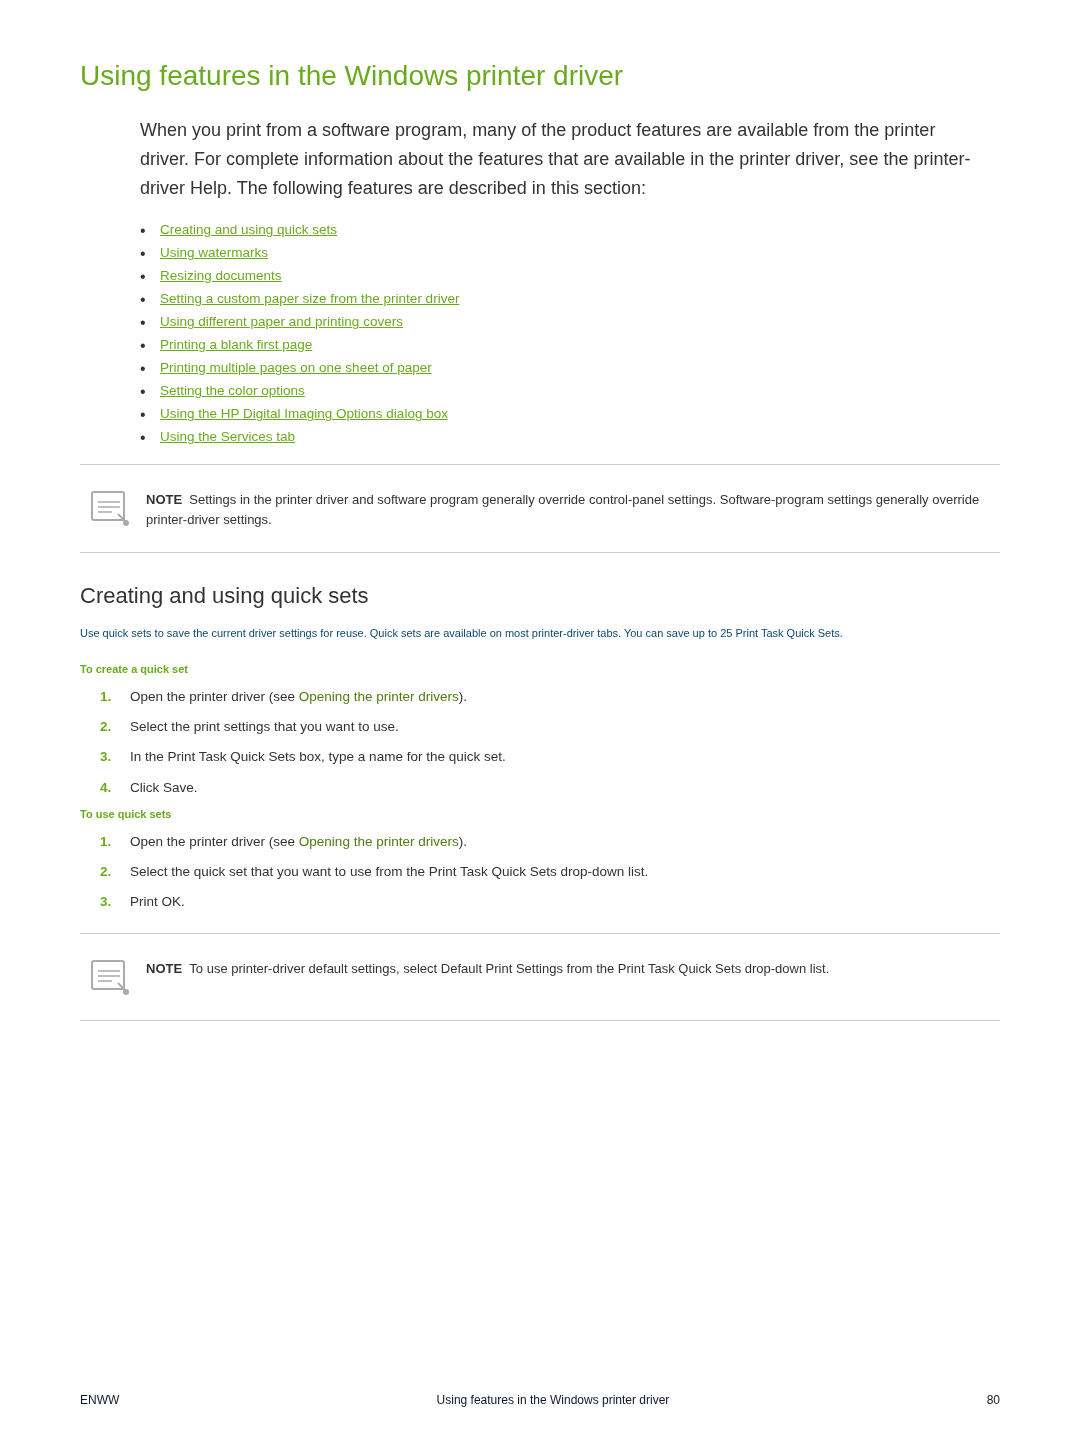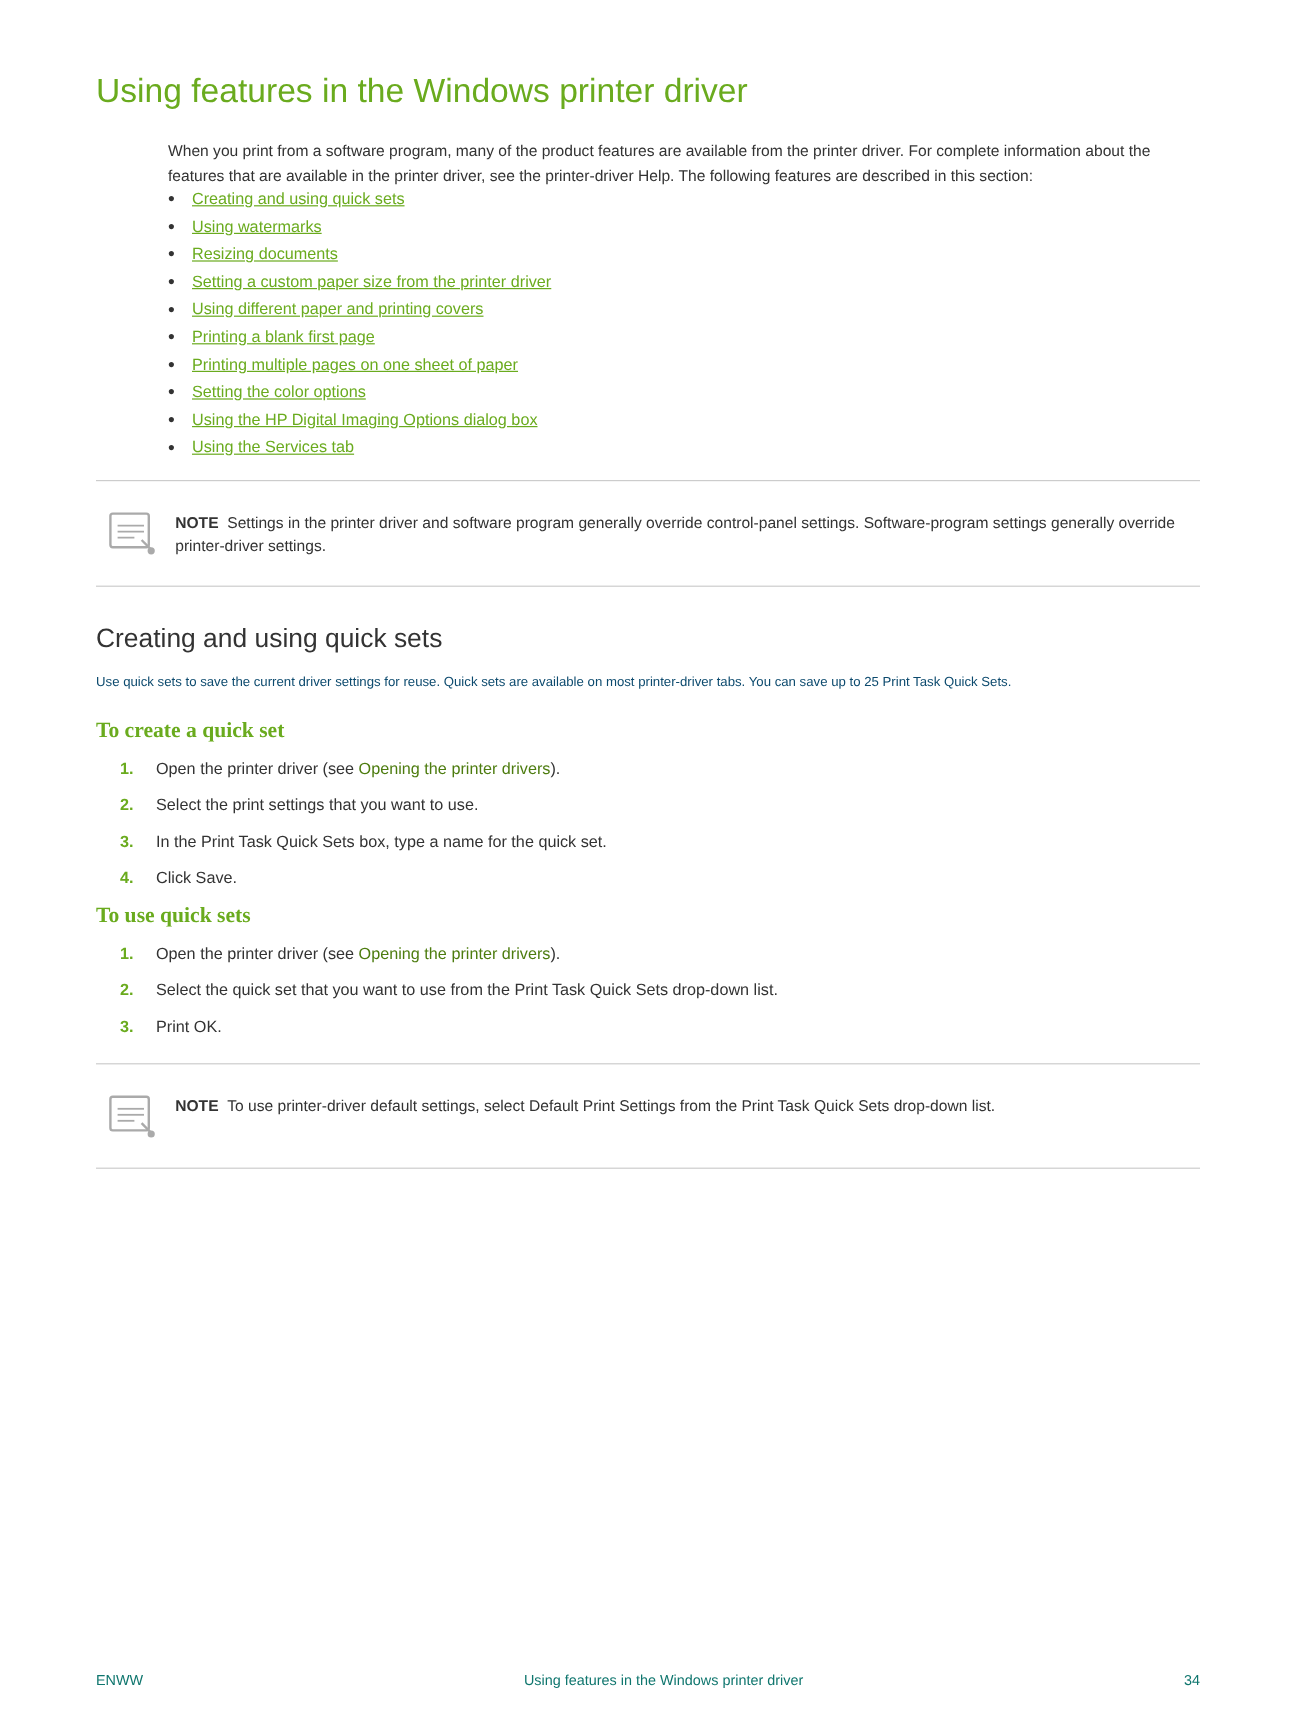--- a/index.html
+++ b/index.html
@@ -21,23 +21,24 @@
 
     .page-title {
       font-size: 28px;
       color: #6aab1e;
       font-weight: normal;
       margin-bottom: 24px;
       padding-bottom: 0;
     }
 
     .intro-text {
-      font-size: 13px;
+      font-size: 18px;
       line-height: 1.6;
       color: #333;
+      margin-bottom: 20px;
       margin-left: 60px;
       margin-right: 20px;
     }
 
     .bullet-list {
       list-style: none;
       margin-left: 60px;
       margin-bottom: 20px;
     }
 
@@ -104,26 +105,25 @@
     }
 
     .section-body {
       font-size: 11px;
       line-height: 1.6;
       color: #0c4a6e;
       margin-bottom: 20px;
     }
 
     .subsection-title {
-      font-size: 18px;
+      font-size: 11px;
       color: #6aab1e;
       font-weight: bold;
       margin-bottom: 12px;
       margin-top: 4px;
-      font-family: Liberation Serif, serif;
     }
 
     .numbered-list {
       list-style: none;
       margin-left: 20px;
       margin-bottom: 10px;
     }
 
     .numbered-list li {
       display: flex;
@@ -145,21 +145,21 @@
     }
 
     .footer {
       position: absolute;
       bottom: 30px;
       left: 80px;
       right: 80px;
       display: flex;
       justify-content: space-between;
       font-size: 12px;
-      color: #0f766e;
+      color: #0f172a;
       border-top: none;
     }
   </style>
 </head>
 <body>
 
 <h1 class="page-title">Using features in the Windows printer driver</h1>
 
 <p class="intro-text">When you print from a software program, many of the product features are available from the printer driver. For complete information about the features that are available in the printer driver, see the printer-driver Help. The following features are described in this section:</p>
 
@@ -270,14 +270,14 @@
     </svg>
   </div>
   <p class="note-text">
     <strong>NOTE</strong>&nbsp;&nbsp;<span>To use printer-driver default settings, select Default Print Settings from the Print Task Quick Sets drop-down list.</span>
   </p>
 </div>
 
 <div class="footer">
   <span>ENWW</span>
   <span>Using features in the Windows printer driver</span>
-  <span>34</span>
+  <span>80</span>
 </div>
 
 </body></html>

